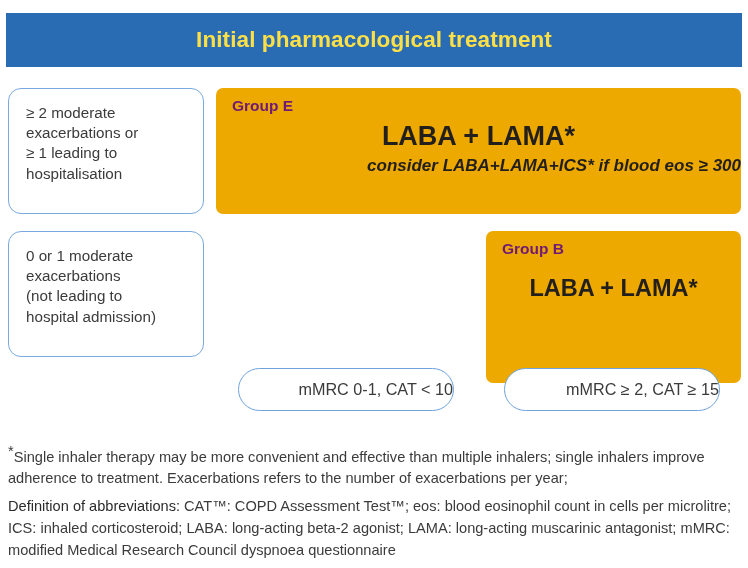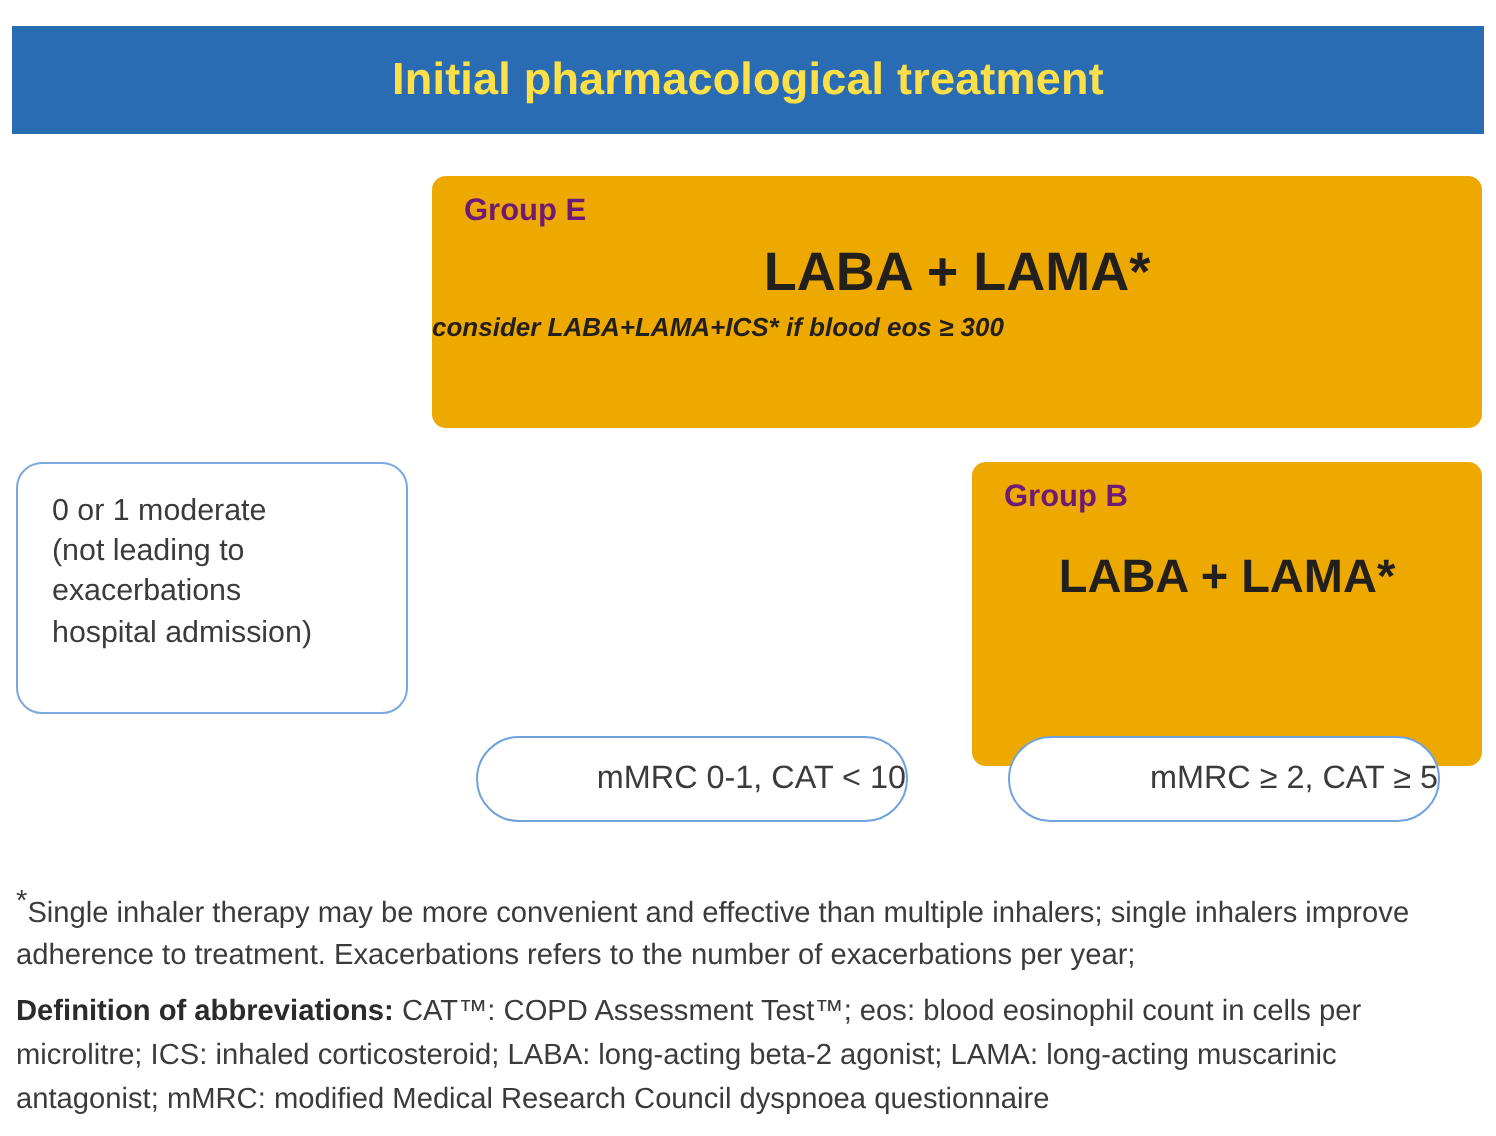--- a/index.html
+++ b/index.html
@@ -116,22 +116,22 @@
     font-size: 27px;
     font-weight: bold;
     color: #231f1c;
     line-height: 1.15;
   }
   #group-E .e-sub {
     position: absolute;
     left: 0;
     right: 0;
     top: 68px;
-    text-align: left;
-    font-size: 13px;
+    text-align: right;
+    font-size: 17px;
     font-style: italic;
     font-weight: bold;
     color: #231f1c;
     line-height: 1.2;
   }
 
   
   .group-main {
     position: absolute;
     left: 0;
@@ -192,59 +192,65 @@
   .abbrev {
     position: absolute;
     left: 8px;
     top: 496px;
     width: 734px;
     font-size: 14.6px;
     line-height: 1.5;
     color: #3b3b3b;
   }
   .abbrev-title {
-    font-weight: bold;
+    font-weight: normal;
     color: #2b2b2b;
   }
   .abbrev-body { font-weight: normal; }
 </style>
 </head>
 <body>
 
 <div class="page">
 
   <div class="header-bar">
     <div class="header-title">Initial pharmacological treatment</div>
   </div>
 
+  <div class="criteria-box" id="criteria-0">
+    <span class="criteria-line">≥ 2 moderate</span>
+    <span class="criteria-line">exacerbations or</span>
+    <span class="criteria-line">≥ 1 leading to</span>
+    <span class="criteria-line">hospitalisation</span>
+  </div>
 
   <div class="criteria-box" id="criteria-1">
     <span class="criteria-line">0 or 1 moderate</span>
+    <span class="criteria-line">exacerbations</span>
     <span class="criteria-line">(not leading to</span>
-    <span class="criteria-line">exacerbations</span>
     <span class="criteria-line">hospital admission)</span>
   </div>
 
   <div class="group-box" id="group-E">
     <div class="group-label">Group E</div>
     <div class="e-main">LABA + LAMA*</div>
     <div class="e-sub">consider LABA+LAMA+ICS* if blood eos ≥ 300</div>
   </div>
 
 
   <div class="group-box" id="group-B">
     <div class="group-label">Group B</div>
     <div class="group-main">LABA + LAMA*</div>
   </div>
 
   <div class="pill" id="pill-0">
     <span>mMRC 0-1, CAT &lt; 10</span>
   </div>
   <div class="pill" id="pill-1">
-    <span>mMRC ≥ 2, CAT ≥ 5</span>
+    <span>mMRC ≥ 2, CAT ≥ 15</span>
   </div>
 
   <div class="footnote">
     <span class="star">*</span><span class="footnote-body">Single inhaler therapy may be more convenient and effective than multiple inhalers; single inhalers improve adherence to treatment. Exacerbations refers to the number of exacerbations per year;</span>
   </div>
 
   <div class="abbrev">
     <span class="abbrev-title">Definition of abbreviations:</span><span class="abbrev-body"> CAT™: COPD Assessment Test™; eos: blood eosinophil count in cells per microlitre; ICS: inhaled corticosteroid; LABA: long-acting beta-2 agonist; LAMA: long-acting muscarinic antagonist; mMRC: modified Medical Research Council dyspnoea questionnaire</span>
   </div>
 

